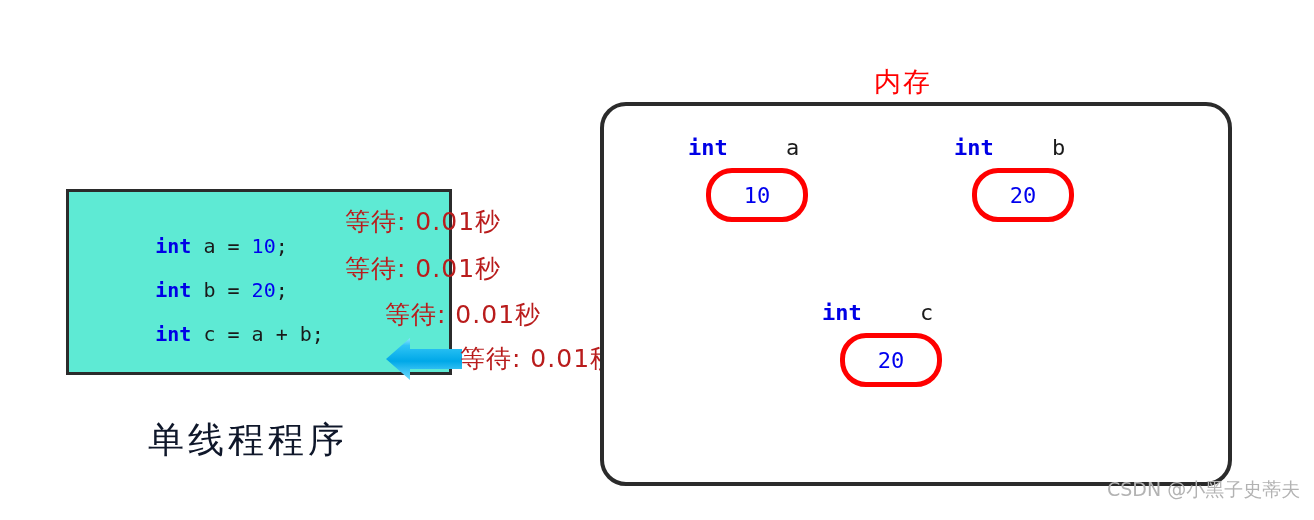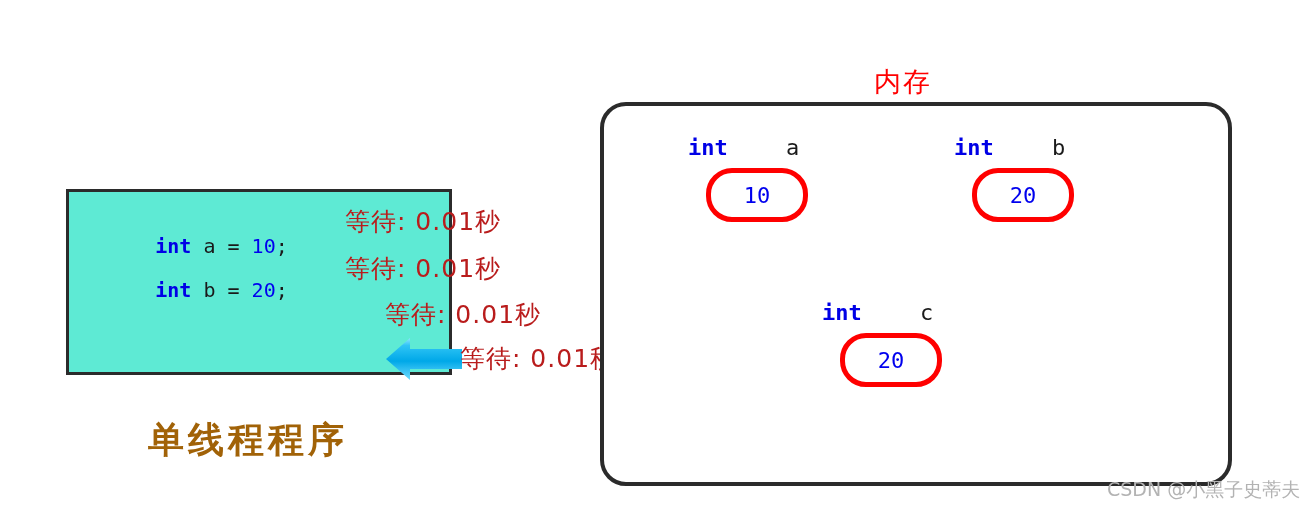--- a/index.html
+++ b/index.html
@@ -70,22 +70,22 @@
   #wait-3 { left: 385px; top: 298px; }
   #wait-4 { left: 460px; top: 342px; }
 
   
   #thread-title {
     position: absolute;
     left: 148px;
     top: 416px;
     font-family: "DejaVu Sans", sans-serif;
     font-size: 36px;
-    font-weight: bold;
-    color: #a16207;
+    font-weight: normal;
+    color: #0f172a;
     letter-spacing: 4px;
     white-space: nowrap;
   }
 
   
   #memory-heading {
     position: absolute;
     left: 874px;
     top: 64px;
     font-family: "DejaVu Sans", sans-serif;
@@ -176,20 +176,23 @@
   <div id="code-panel">
 
     <div class="code-line l1">
       <span class="kw">int</span><span> a = </span><span class="num">10</span><span>;</span>
     </div>
 
     <div class="code-line l2">
       <span class="kw">int</span><span> b = </span><span class="num">20</span><span>;</span>
     </div>
 
+    <div class="code-line l3">
+      <span class="kw">int</span><span> c = a + b;</span>
+    </div>
 
   </div>
 
   <svg id="cyan-arrow" viewBox="0 0 80 46">
     <defs>
       <linearGradient id="cyanGrad" x1="0" y1="0" x2="0" y2="1">
         <stop offset="0%" stop-color="#8fe6ff"></stop>
         <stop offset="18%" stop-color="#2fc4f5"></stop>
         <stop offset="55%" stop-color="#00a8e8"></stop>
         <stop offset="100%" stop-color="#6fdcff"></stop>

